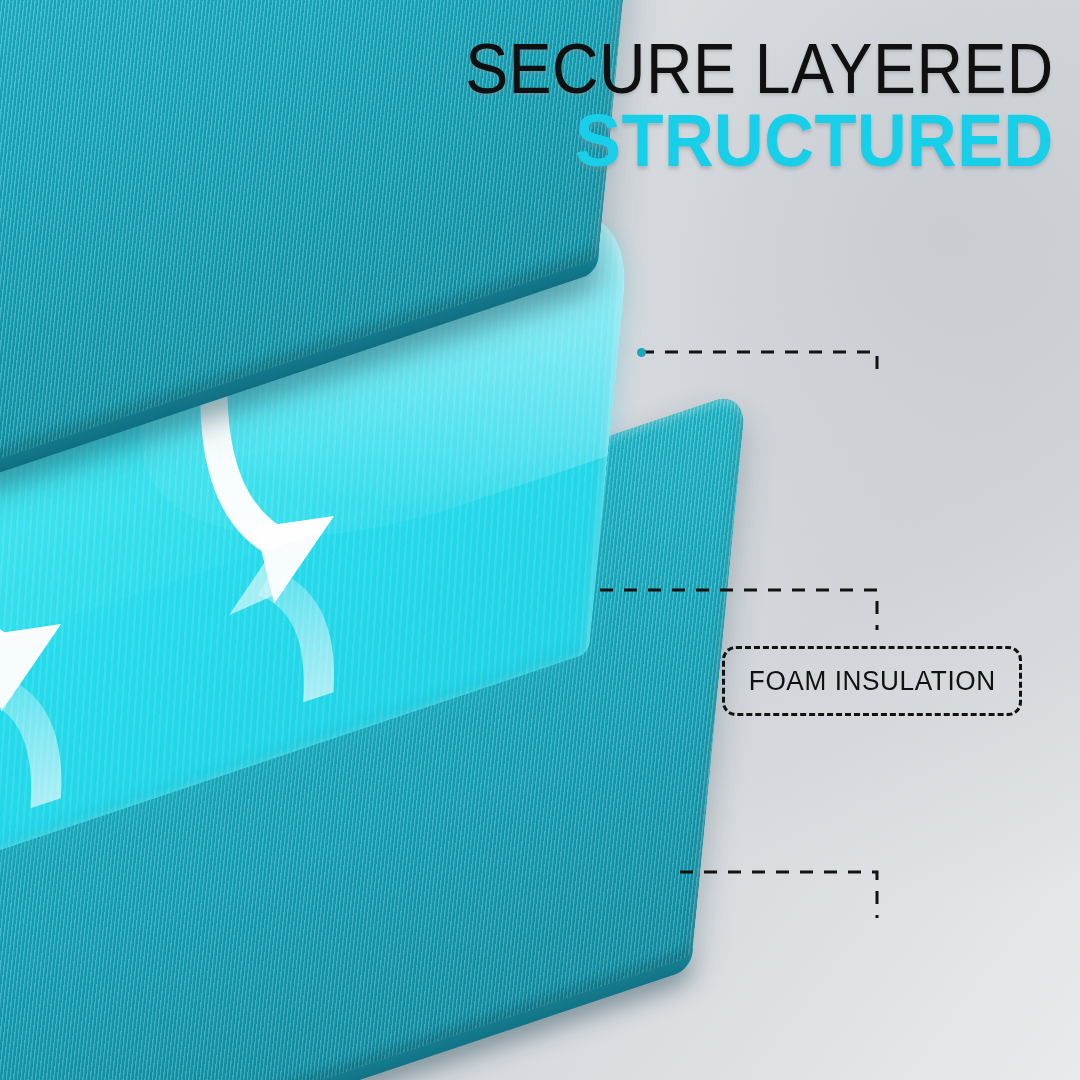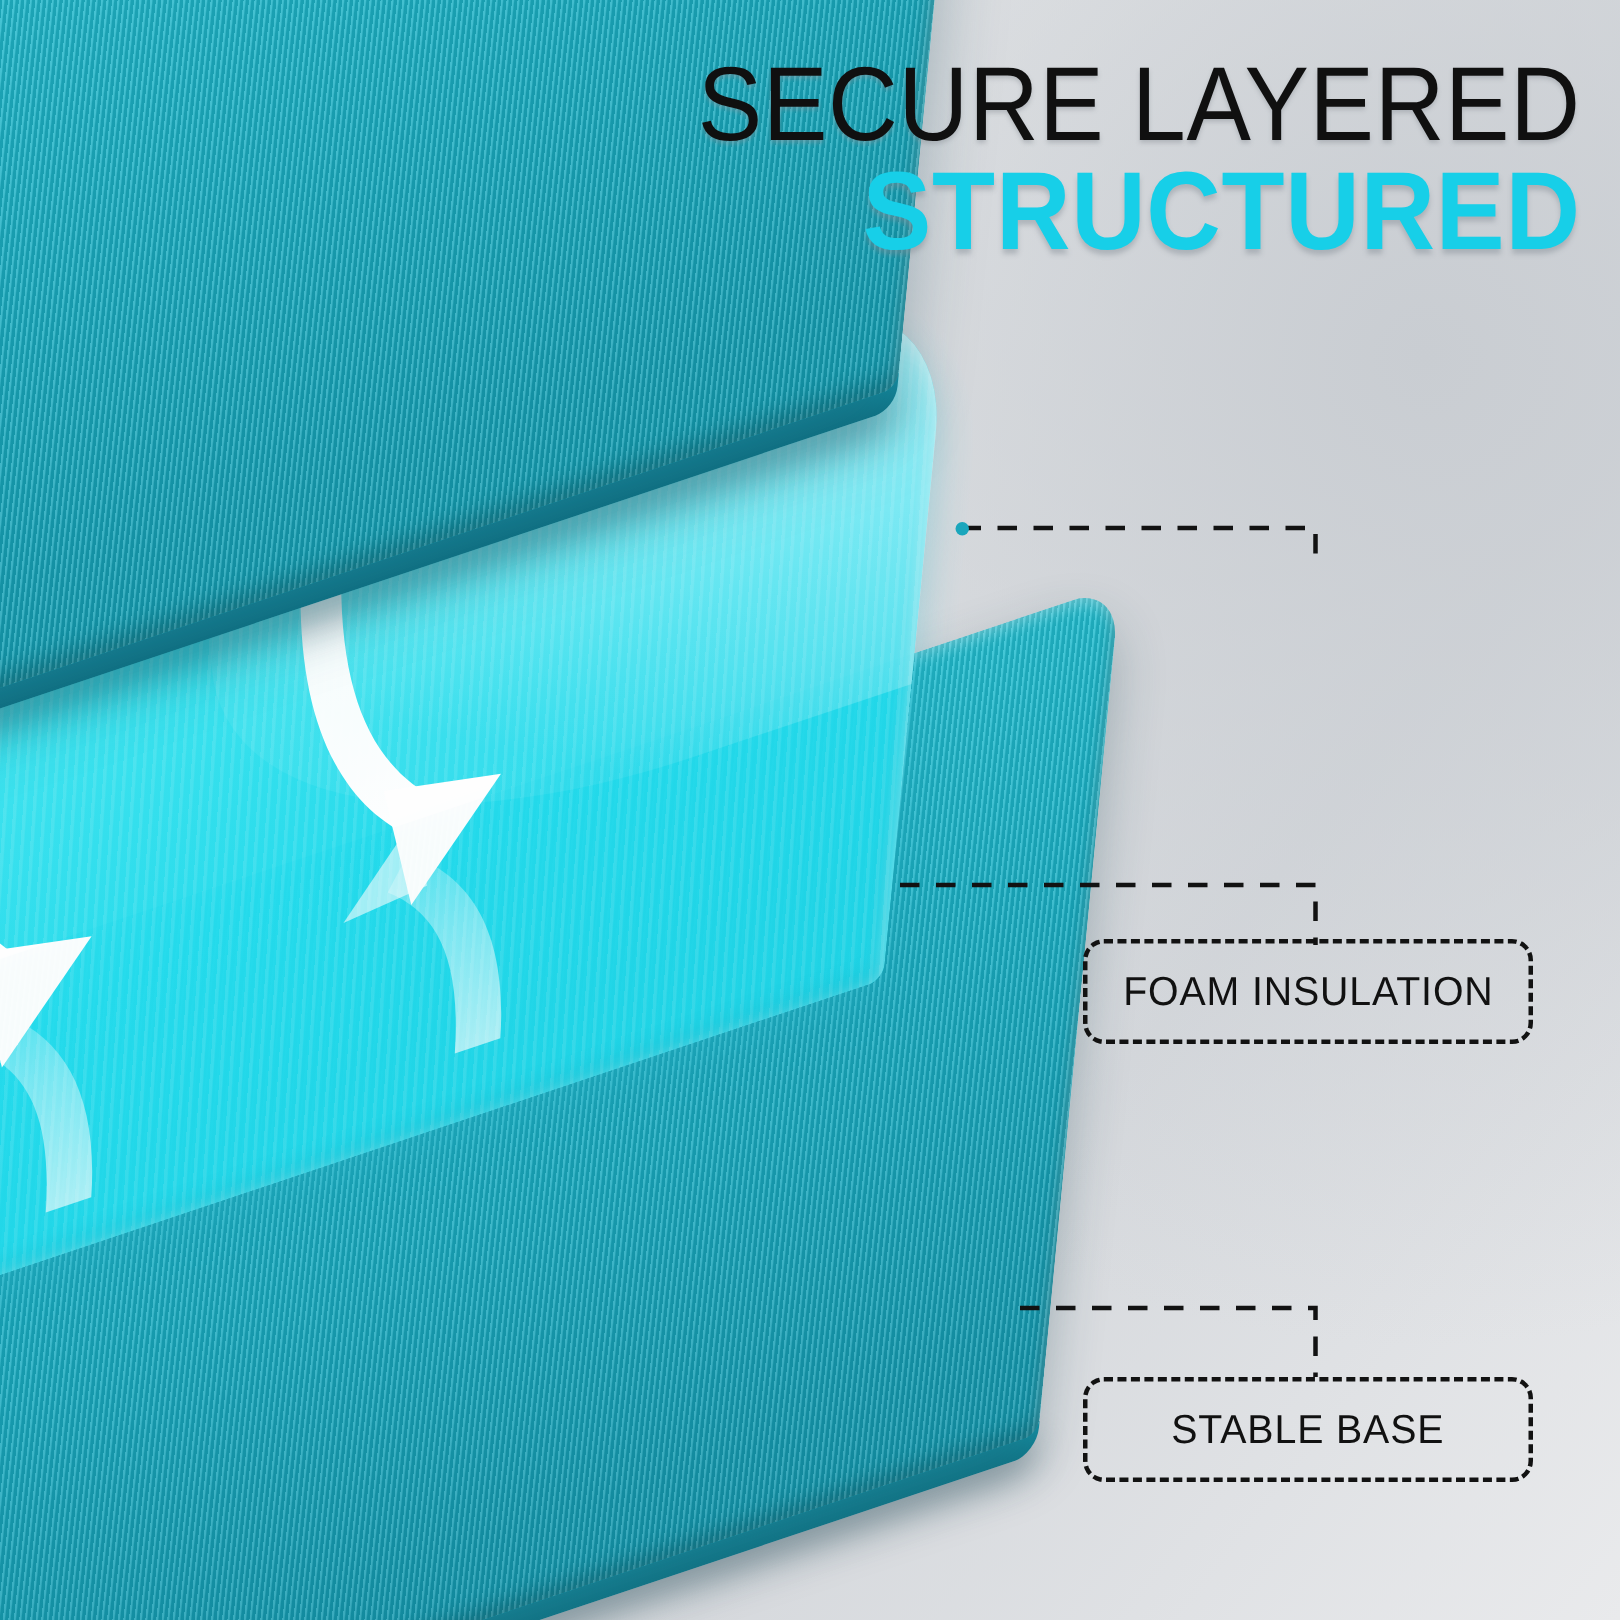--- a/index.html
+++ b/index.html
@@ -179,21 +179,21 @@
   .callout-box span {
     font-size:27px;
     font-weight:400;
     letter-spacing:0.6px;
     color:#111;
     white-space:nowrap;
     transform:scaleX(0.97);
   }
 
   .c1 { left:722px; top:380px; }
-  .c2 { left:722px; top:626px; }
+  .c2 { left:722px; top:646px; }
   .c3 { left:722px; top:918px; }
 
   .leader { position:absolute; top:0; left:0; width:1080px; height:1080px; pointer-events:none; }
 
   .dot {
     position:absolute;
     width:9px; height:9px;
     border-radius:50%;
     background:#1aa6bc;
     z-index:51;
@@ -292,19 +292,16 @@
       </g>
     </svg>
 
     <span class="dot" style="left:637px; top:348px;"></span>
 
 
     <div class="callout-box c2">
       <span>FOAM INSULATION</span>
     </div>
 
-    <div class="callout-box c3">
-      <span>STABLE BASE</span>
-    </div>
 
   </div>
 
 </div>
 
 </body></html>

